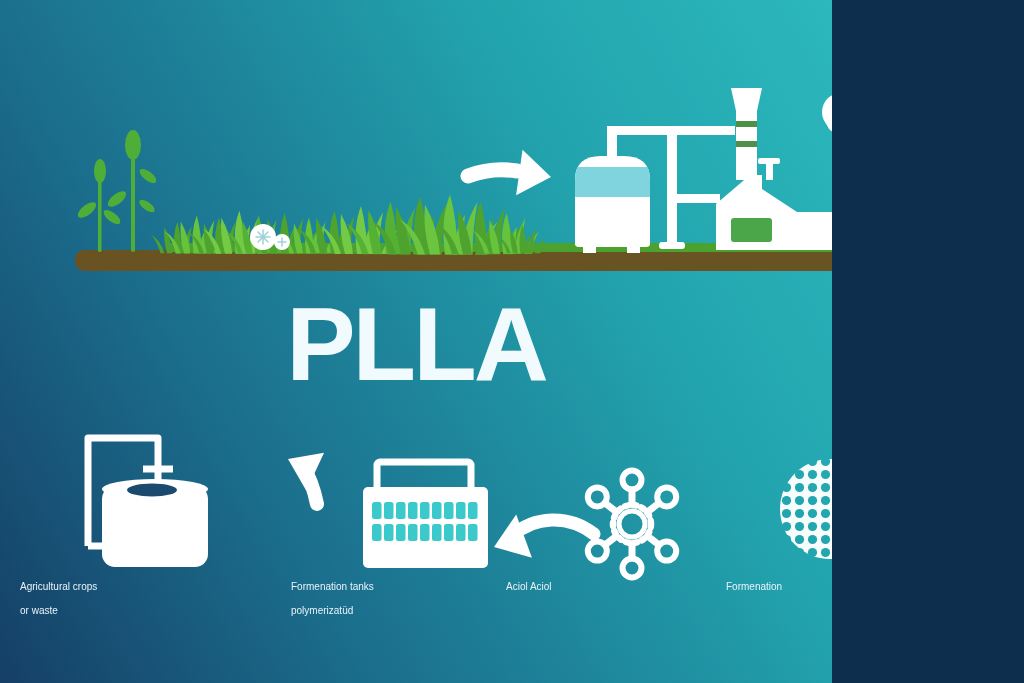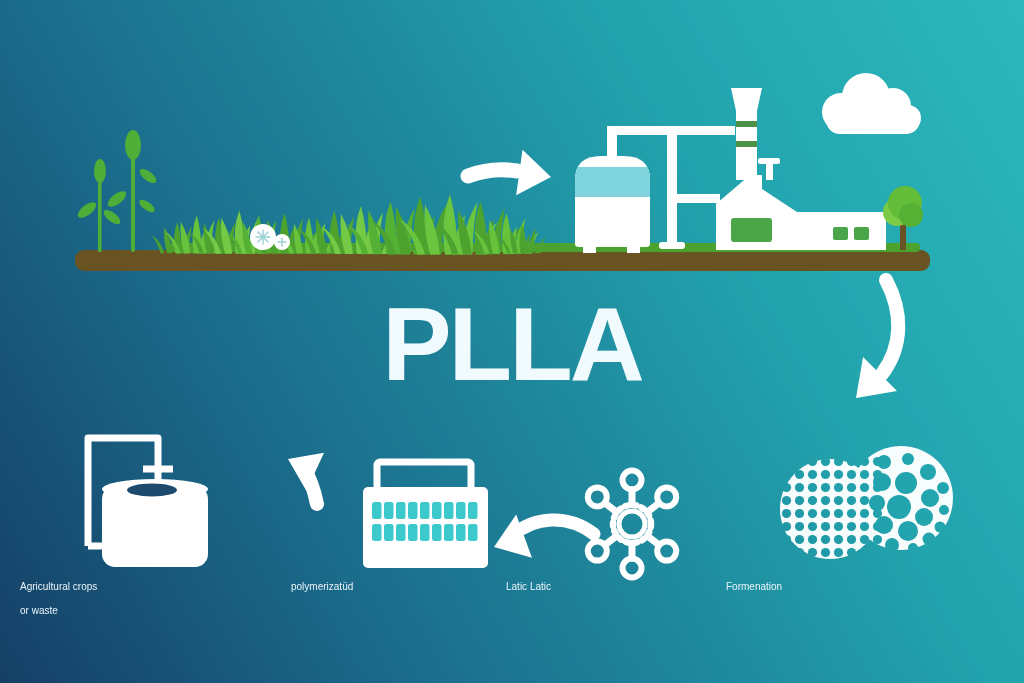--- a/index.html
+++ b/index.html
@@ -1,21 +1,22 @@
 <!DOCTYPE html>
 <html><head>
 <meta charset="utf-8">
 <style>
   html,body{margin:0;padding:0;background:#0d2f4d;}
   .stage{
     position:relative;
-    width:1024px;height:683px;
+    width:820px;height:683px;
     overflow:hidden;
     background:linear-gradient(60deg,#153f66 0%,#1b6d8c 30%,#22a3ad 70%,#2cb8bd 100%);
     font-family:"Liberation Sans",sans-serif;
+    padding-left:12px;
   }
   .art{position:absolute;left:0;top:0;width:1024px;height:683px;display:block;}
   .title{
     position:absolute;left:0;right:0;top:292px;
     text-align:center;
     font-weight:800;font-size:104px;line-height:1;letter-spacing:-3px;
     color:#f1fafc;
   }
   .label{
     position:absolute;top:575px;width:260px;
@@ -249,23 +250,24 @@
     </g>
   </svg>
 
   <div class="title">PLLA</div>
 
   <div class="label" style="left:150px">
     <div>Agricultural crops</div>
     <div>or waste</div>
   </div>
   <div class="label" style="left:421px">
+    <div>Formenation tanks</div>
     <div>polymerizatüd</div>
   </div>
   <div class="label" style="left:636px">
-    <div>Latic Latic</div>
+    <div>Aciol Aciol</div>
     <div></div>
   </div>
   <div class="label" style="left:856px">
     <div>Formenation</div>
   </div>
 
 </div>
 
 </body></html>

